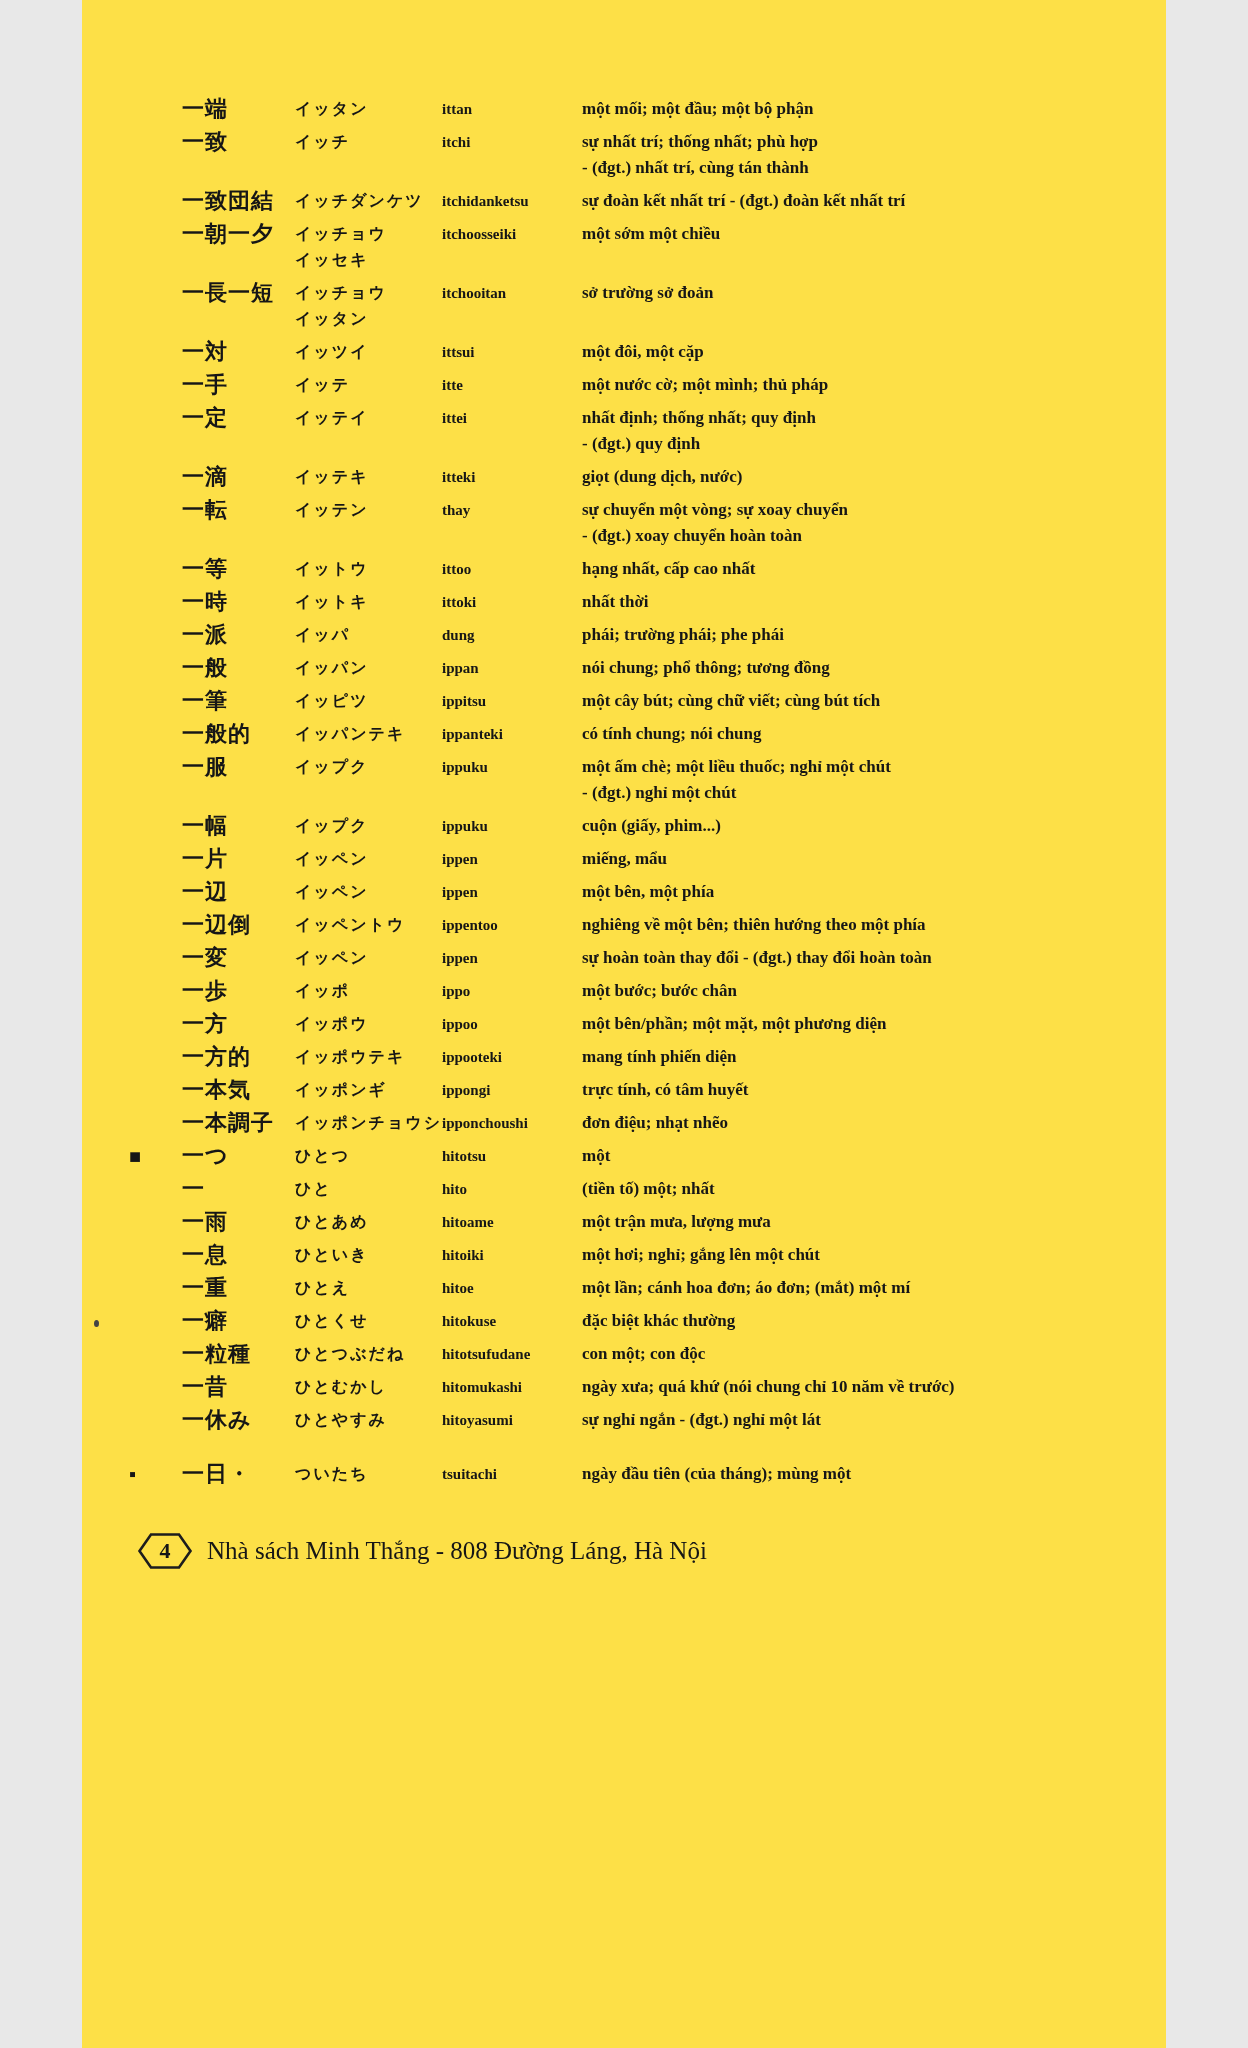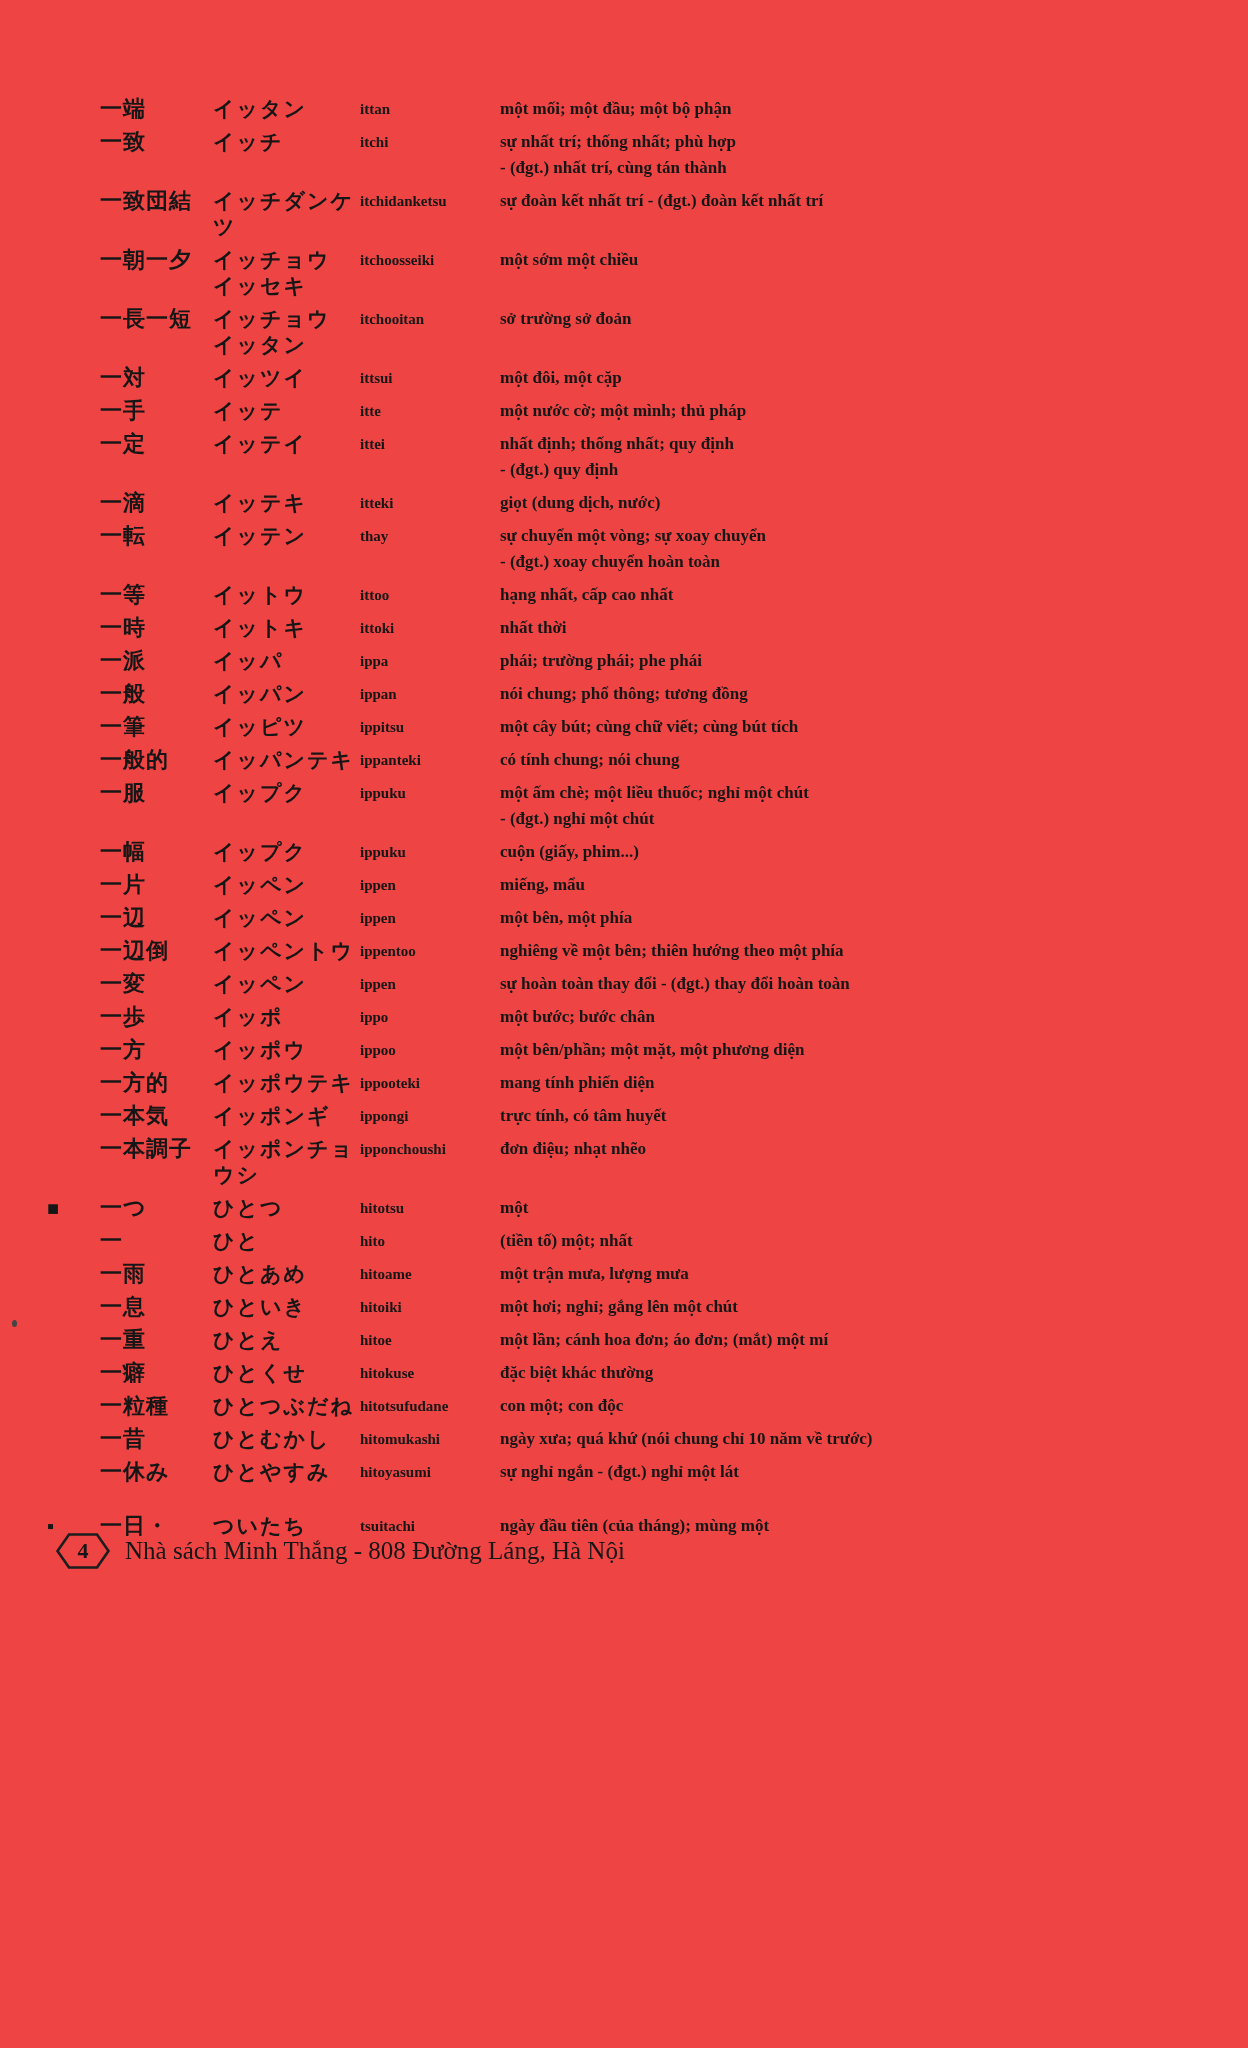--- a/index.html
+++ b/index.html
@@ -2,24 +2,24 @@
 <html><head>
 <meta charset="utf-8">
 <style>
   html, body {
     margin: 0;
     padding: 0;
     background: #e8e8e8;
   }
   .page {
     position: relative;
-    width: 1248px;
+    width: 1084px;
     height: 2048px;
     margin: 0 auto;
-    background: #ef4444;
+    background: #fde047;
     color: #161616;
     font-family: "Liberation Serif", "DejaVu Serif", serif;
     overflow: hidden;
     text-decoration: underline;
   }
   .entries {
     position: absolute;
     top: 96px;
     left: 45px;
     right: 55px;
@@ -40,21 +40,21 @@
     padding-left: 2px;
   }
   .kanji {
     font-size: 22px;
     line-height: 26px;
     font-weight: 700;
     letter-spacing: 1px;
     white-space: pre-line;
   }
   .kana {
-    font-size: 21px;
+    font-size: 16px;
     line-height: 26px;
     font-weight: 700;
     letter-spacing: 2px;
     white-space: pre-line;
   }
   .romaji {
     font-size: 15px;
     line-height: 26px;
     font-weight: 700;
     font-family: "Liberation Serif", "DejaVu Serif", serif;
@@ -204,21 +204,21 @@
       <span class="marker"></span>
       <span class="kanji">一時</span>
       <span class="kana">イットキ</span>
       <span class="romaji">ittoki</span>
       <span class="meaning">nhất thời</span>
     </div>
       <div class="row">
       <span class="marker"></span>
       <span class="kanji">一派</span>
       <span class="kana">イッパ</span>
-      <span class="romaji">ippa</span>
+      <span class="romaji">dung</span>
       <span class="meaning">phái; trường phái; phe phái</span>
     </div>
       <div class="row">
       <span class="marker"></span>
       <span class="kanji">一般</span>
       <span class="kana">イッパン</span>
       <span class="romaji">ippan</span>
       <span class="meaning">nói chung; phổ thông; tương đồng</span>
     </div>
       <div class="row">

